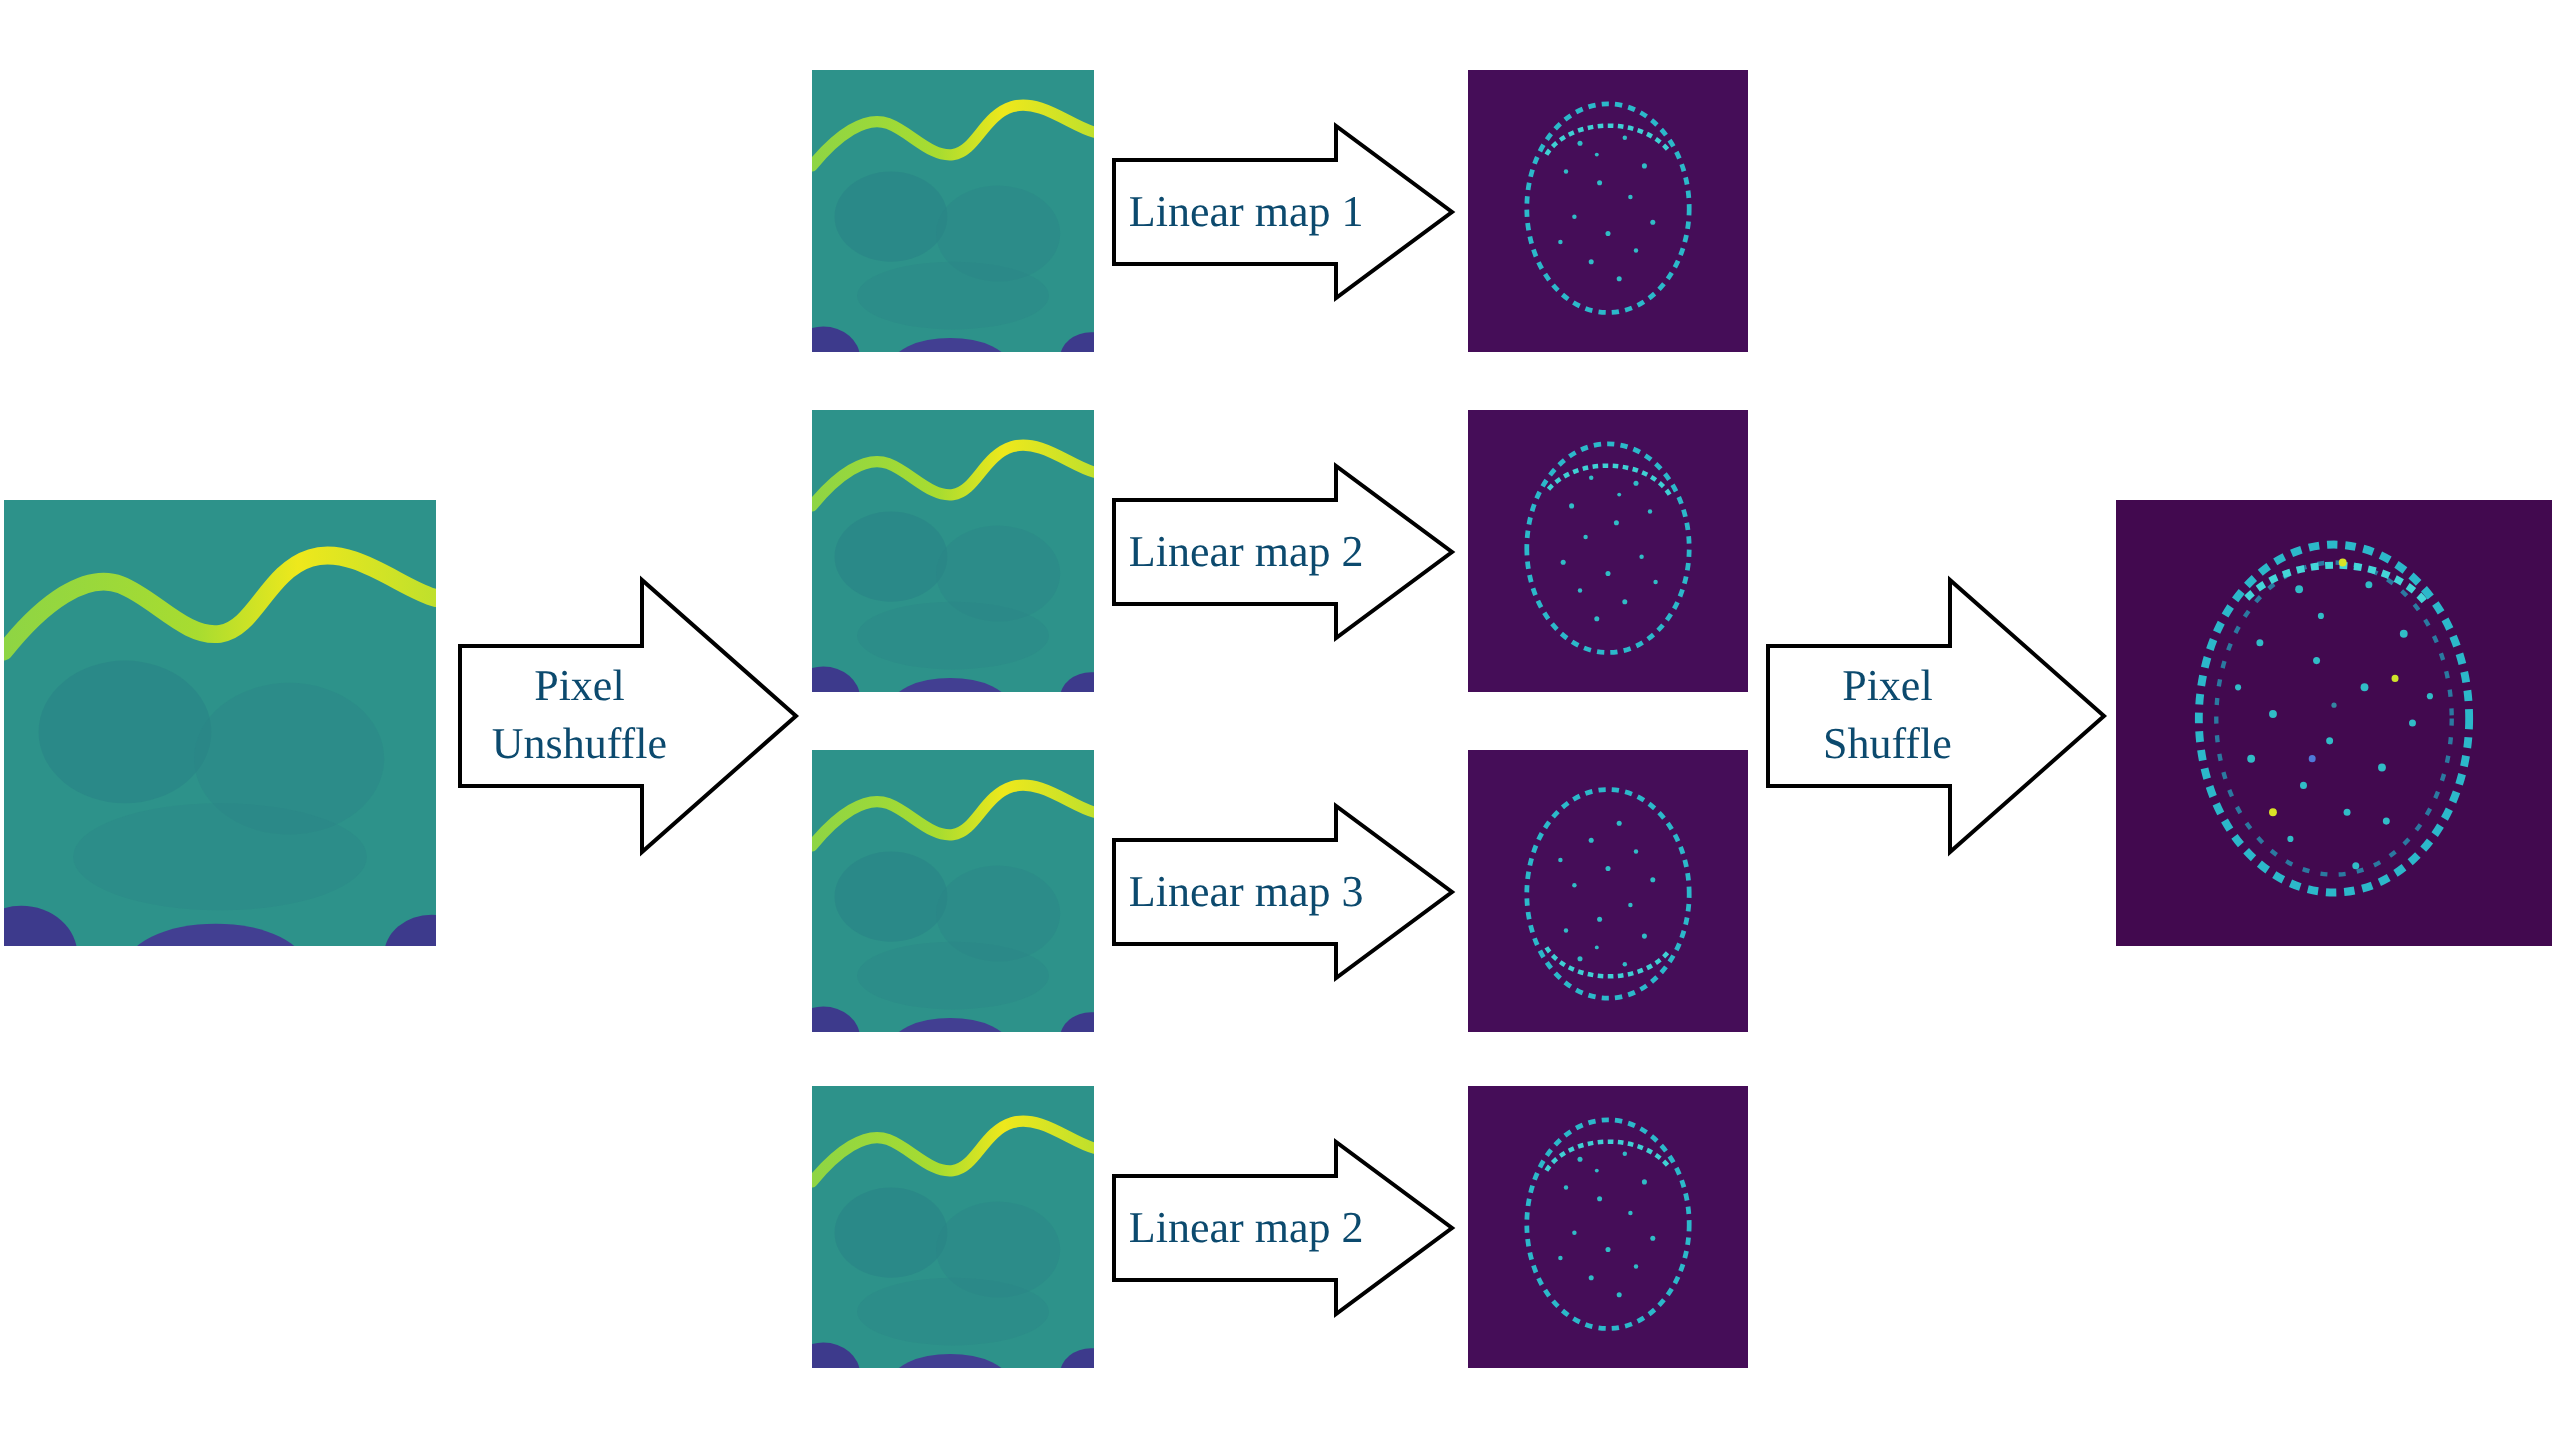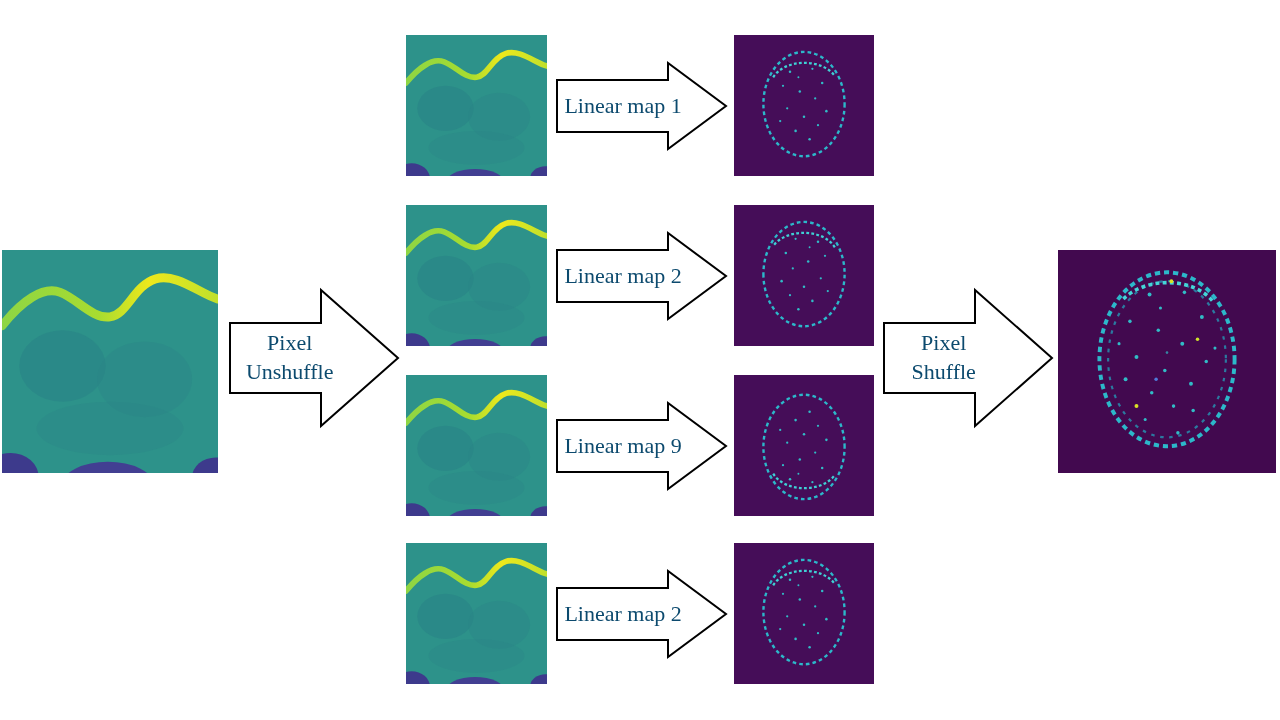--- a/index.html
+++ b/index.html
@@ -172,21 +172,21 @@
   <div class="arrow lin-arrow" id="arrow-lin2">
     <svg viewBox="0 0 172 92" preserveAspectRatio="none">
       <polygon points="1,20 112,20 112,3 170,46 112,89 112,72 1,72"></polygon>
     </svg>
     <div class="arrow-label">Linear map 2</div>
   </div>
   <div class="arrow lin-arrow" id="arrow-lin3">
     <svg viewBox="0 0 172 92" preserveAspectRatio="none">
       <polygon points="1,20 112,20 112,3 170,46 112,89 112,72 1,72"></polygon>
     </svg>
-    <div class="arrow-label">Linear map 9</div>
+    <div class="arrow-label">Linear map 3</div>
   </div>
   <div class="arrow lin-arrow" id="arrow-lin4">
     <svg viewBox="0 0 172 92" preserveAspectRatio="none">
       <polygon points="1,20 112,20 112,3 170,46 112,89 112,72 1,72"></polygon>
     </svg>
     <div class="arrow-label">Linear map 2</div>
   </div>
 
   <div class="img purple-col row1">
     <svg>

